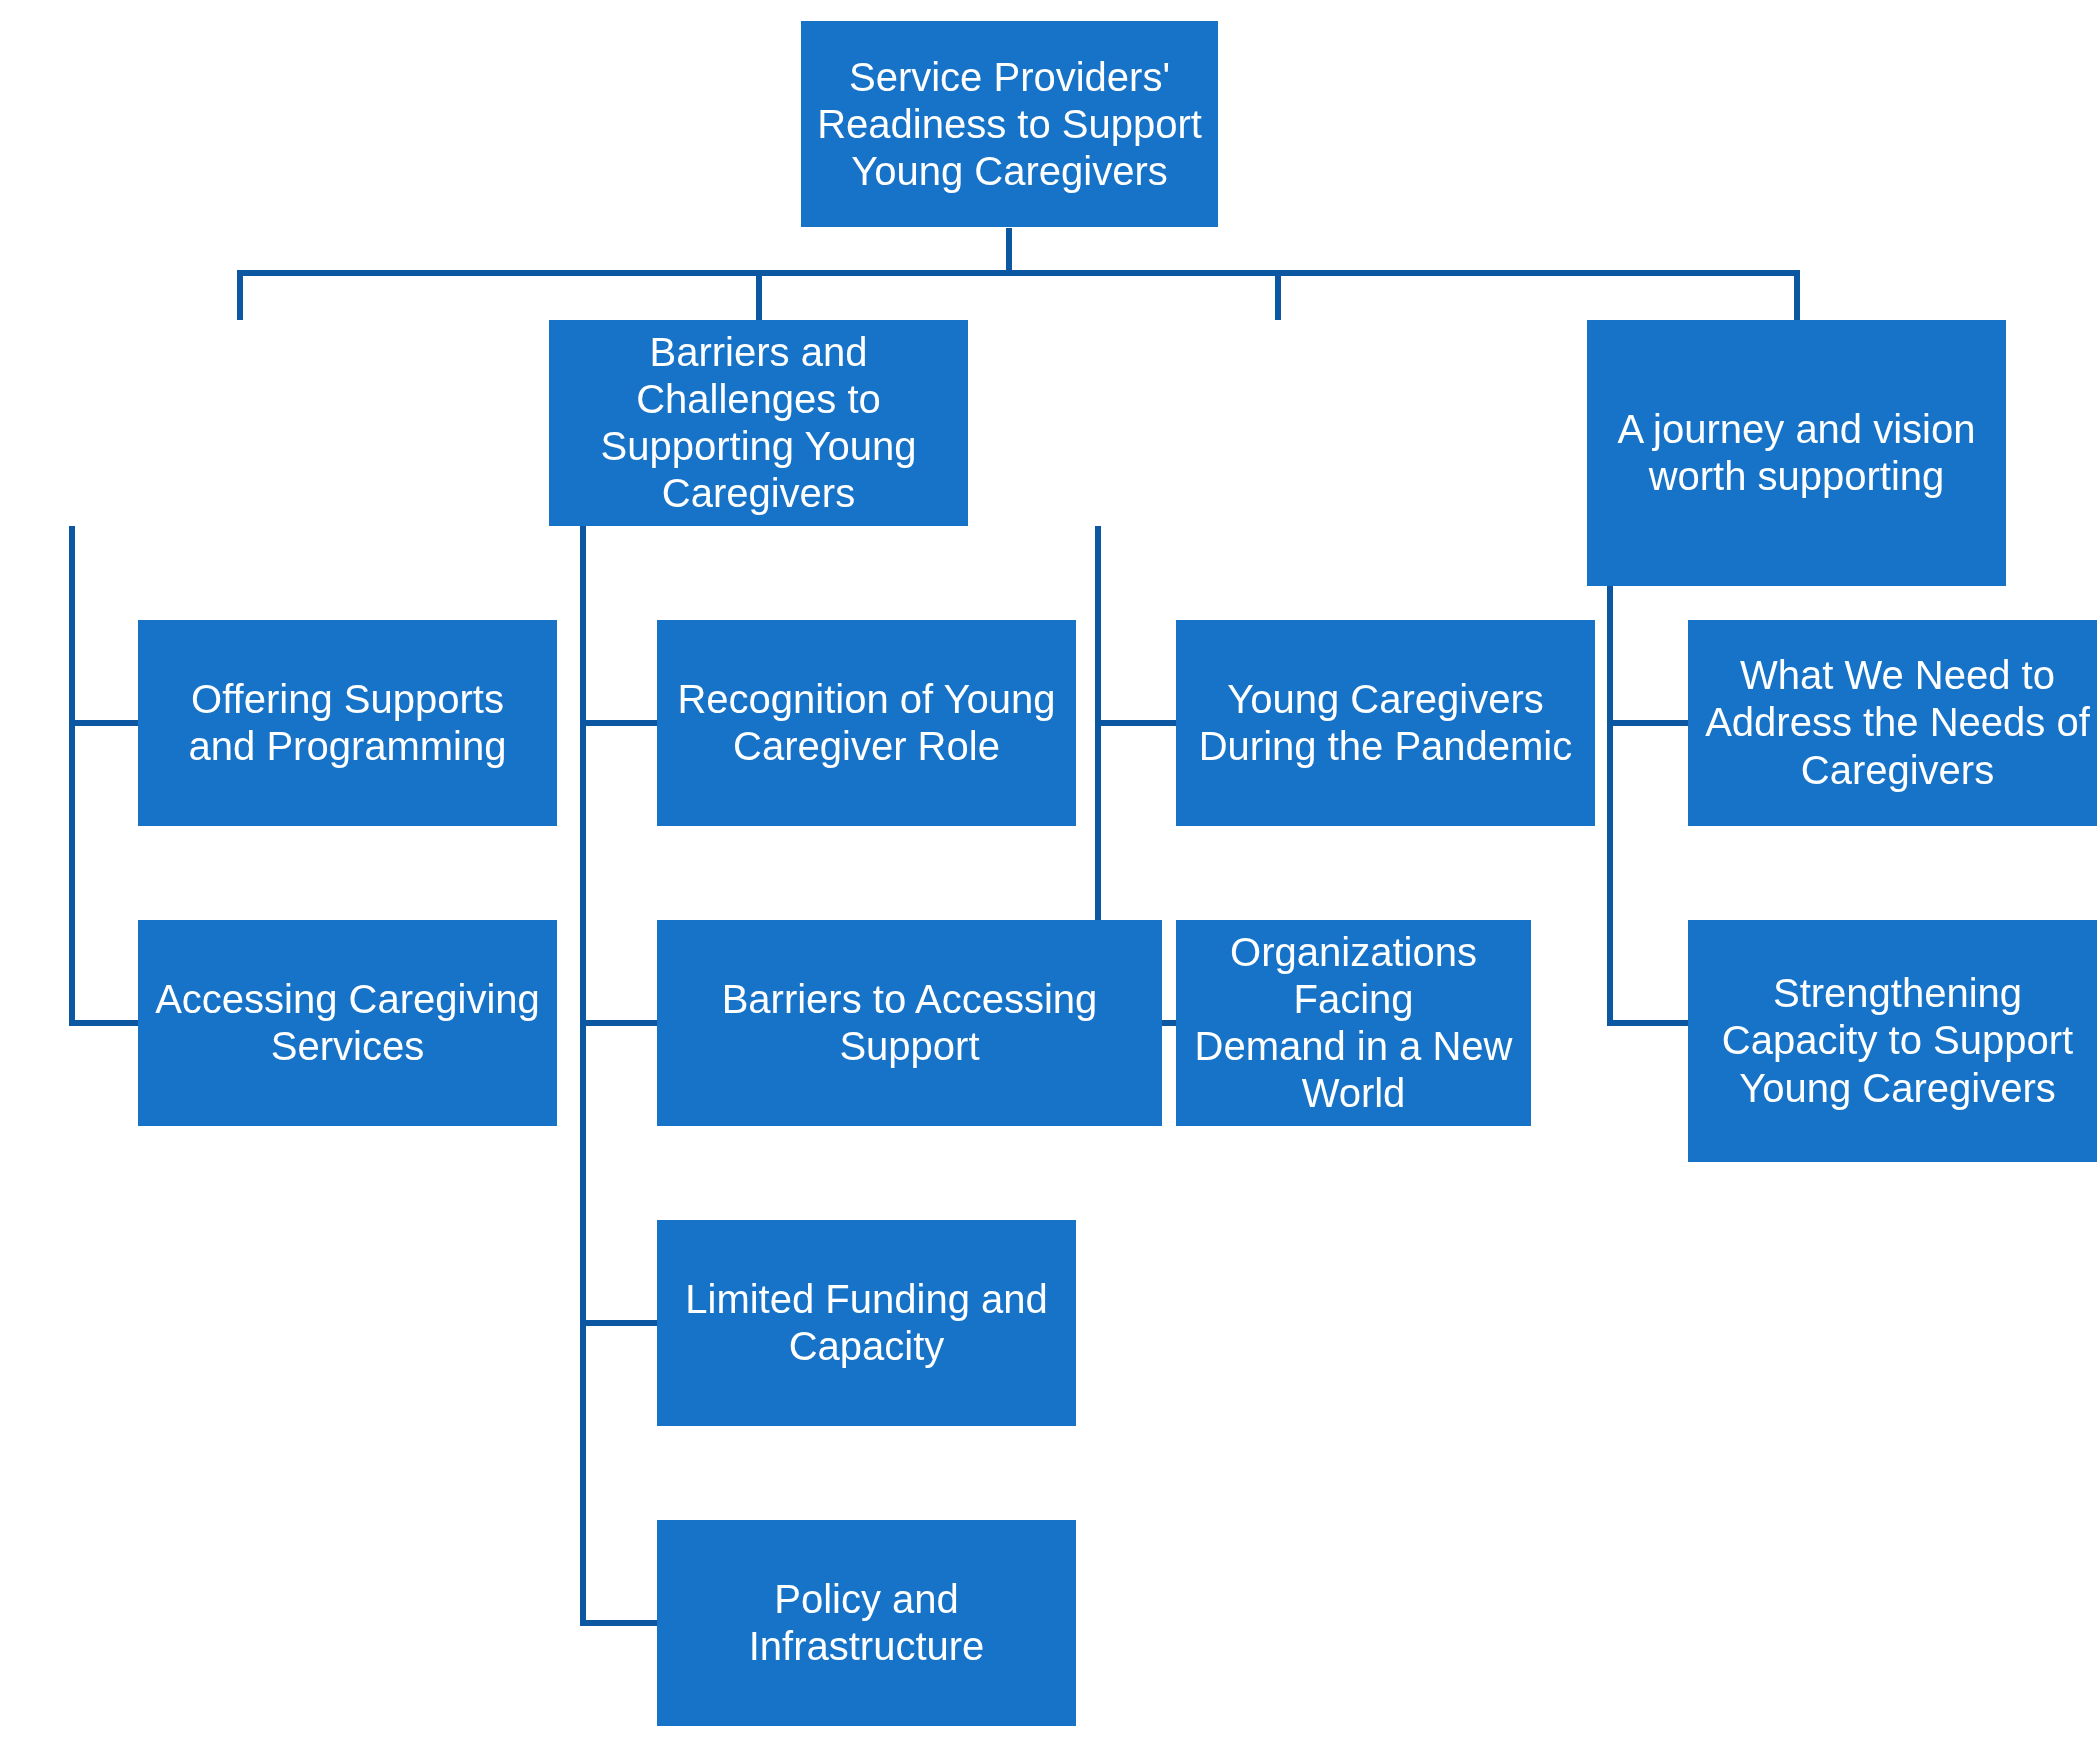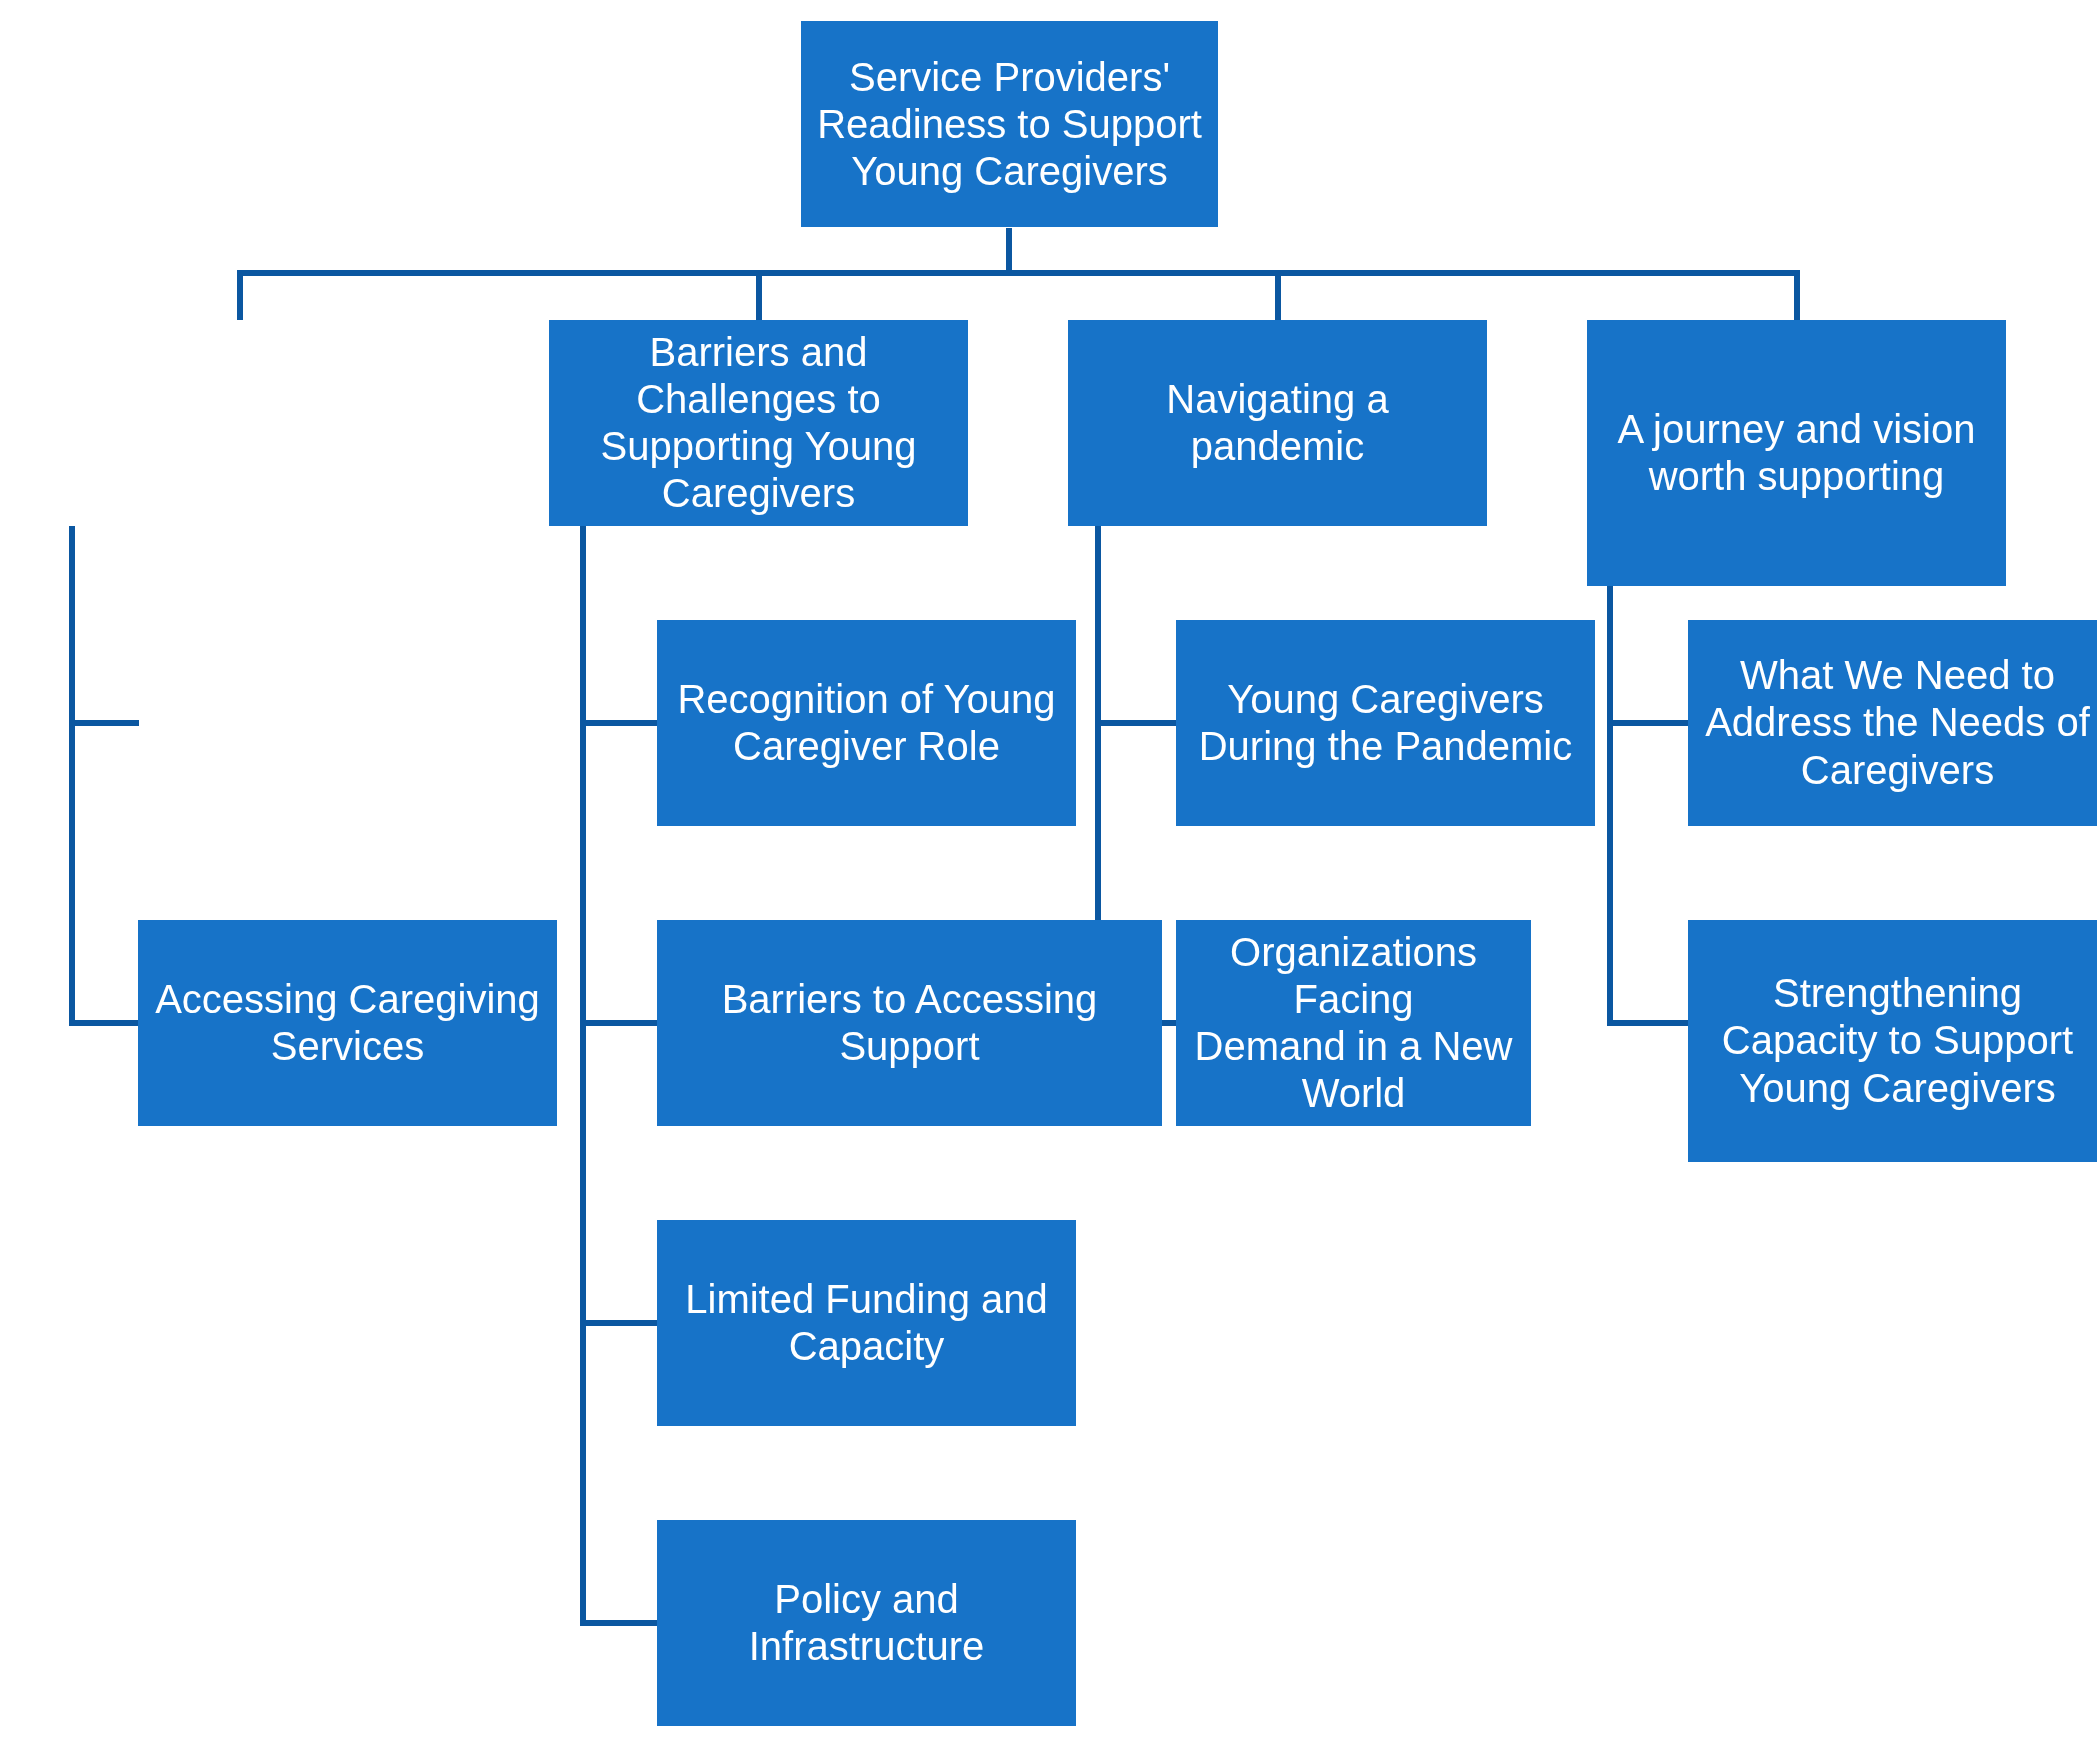--- a/index.html
+++ b/index.html
@@ -69,25 +69,25 @@
   <div class="conn" style="left:1591px;top:1020px;width:81px;height:5.7px"></div>
 
   <div class="node" style="left:785px;top:21.3px;width:417px;height:206px">Service Providers'
 Readiness to Support
 Young Caregivers</div>
 
   <div class="node" style="left:533px;top:320px;width:419px;height:206px">Barriers and
 Challenges to
 Supporting Young
 Caregivers</div>
-  <div class="node" style="left:1052px;top:320px;width:419px;height:206px">Navigating a
-pandemic</div>
   <div class="node" style="left:1571px;top:320px;width:419px;height:266px">A journey and vision
 worth supporting</div>
 
+  <div class="node" style="left:122px;top:620px;width:419px;height:206px">Offering Supports
+and Programming</div>
   <div class="node" style="left:122px;top:920px;width:419px;height:206px">Accessing Caregiving
 Services</div>
 
   <div class="node" style="left:641px;top:620px;width:419px;height:206px">Recognition of Young
 Caregiver Role</div>
   <div class="node" style="left:641px;top:920px;width:505px;height:206px">Barriers to Accessing
 Support</div>
   <div class="node" style="left:641px;top:1220px;width:419px;height:206px">Limited Funding and
 Capacity</div>
   <div class="node" style="left:641px;top:1520px;width:419px;height:206px">Policy and

